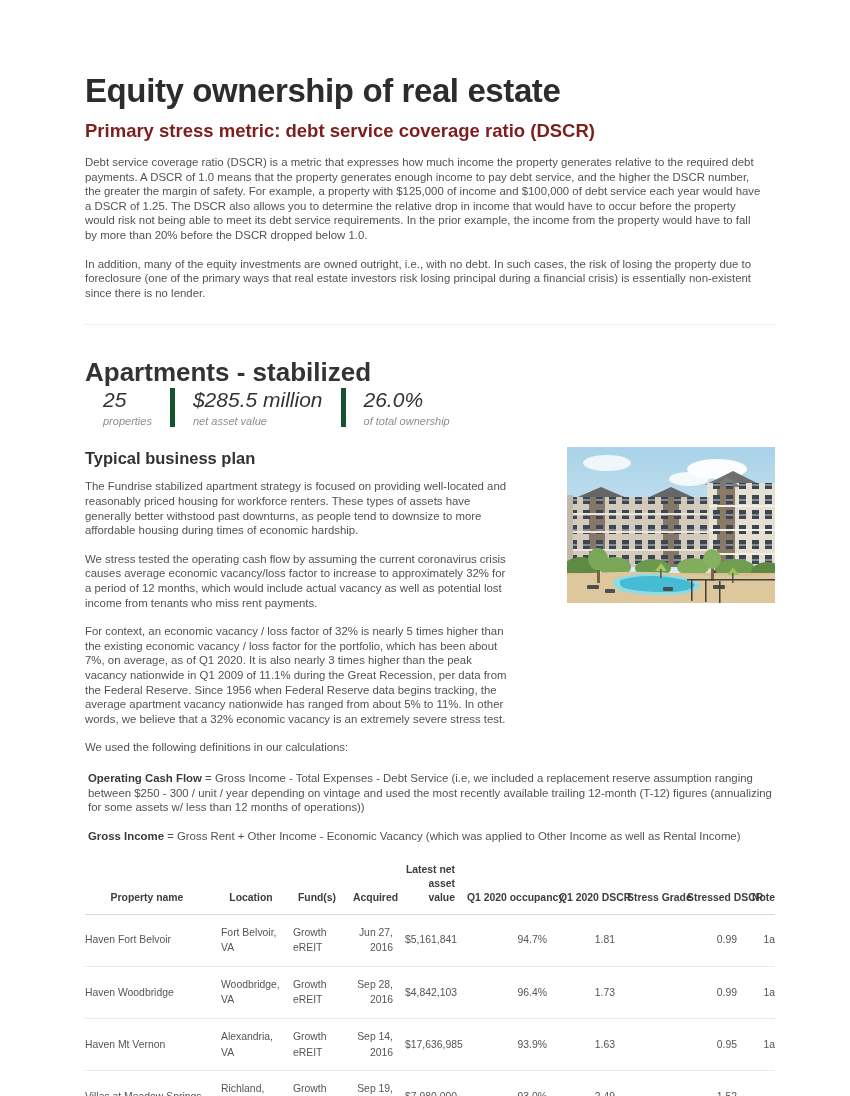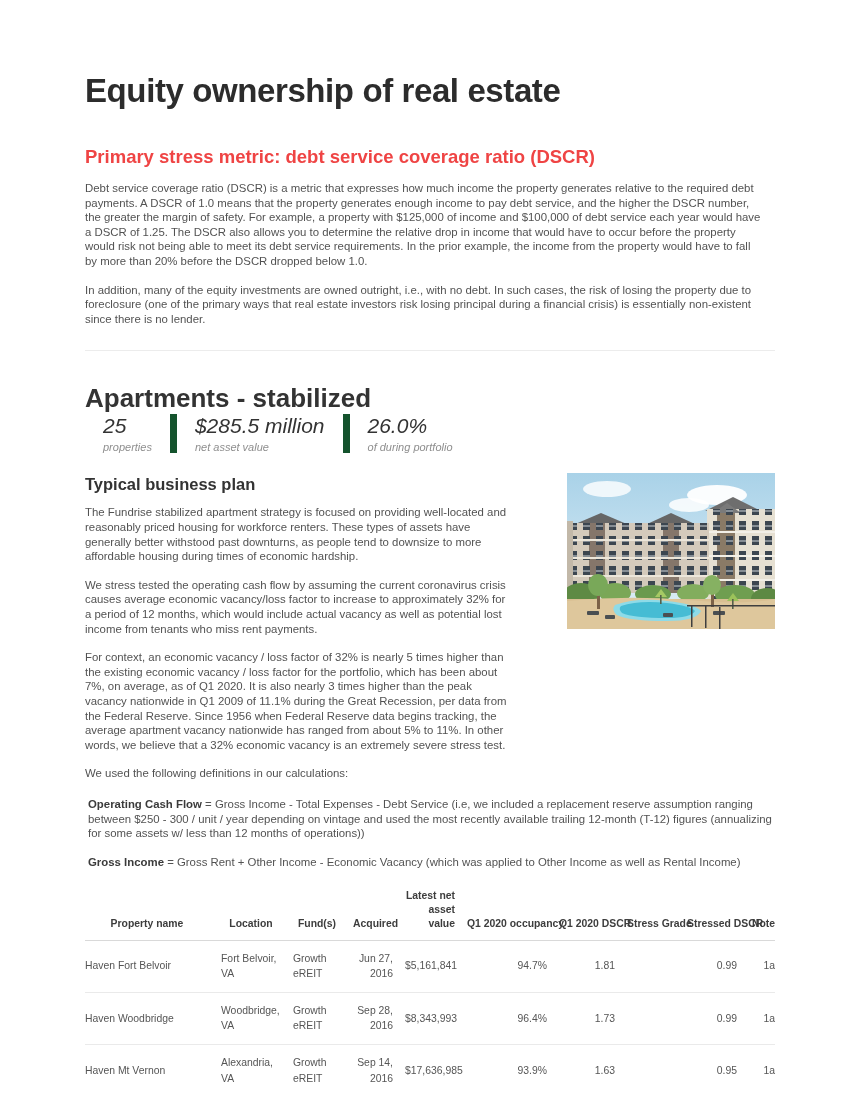--- a/index.html
+++ b/index.html
@@ -6,41 +6,41 @@
   html,body { margin:0; padding:0; background:#ffffff; }
   body {
     font-family: "Liberation Sans", sans-serif;
     color:#4e4e4e;
     width:850px;
   }
   .page { width:850px; min-height:1096px; padding:72px 85px 60px 85px; }
 
   h1[data-name="page-title"] {
     font-size:33px; font-weight:700; color:#2c2c2c;
-    margin:0 0 36px 0; letter-spacing:-0.4px;
+    margin:0 0 10px 0; letter-spacing:-0.4px;
   }
   .h2-small {
-    font-size:18.5px; font-weight:700; color:#ef4444; margin:4px 0 13px 0;
+    font-size:18.5px; font-weight:700; color:#7f1d1d; margin:4px 0 13px 0;
   }
   p.body {
     font-size:11.4px; line-height:14.6px; color:#525252; margin:0 0 14px 0;
     max-width:690px;
   }
   .divider {
     border:none; border-top:1px solid #ececec; margin:24px 0 30px 0; width:690px;
   }
 
   .section-head {
     display:flex; justify-content:space-between; align-items:flex-start;
     width:690px; margin-bottom:20px;flex-direction:column;
   }
   h2.big { font-size:26px; font-weight:700; color:#333333; margin:2px 0 0 0; }
   .stats { display:flex; }
   .stat { padding:0 18px;font-style:italic; }
-  .stat + .stat { border-left:7px solid #14532d; }
+  .stat + .stat { border-left:5px solid #14532d; }
   .stat:last-child { padding-right:0; }
   .stat-value { font-size:21px; color:#333333; line-height:1.15; }
   .stat-label { font-size:11px; color:#8e8e8e; margin-top:3px; }
 
   .two-col { display:flex; width:690px;gap:25px; }
   .col-left { width:452px; }
   .col-right { width:208px; margin-left:30px; flex:none; }
   h3.sub { font-size:16.5px; font-weight:700; color:#333333; margin:2px 0 11px 0; }
   .photo-frame { width:208px; height:156px; overflow:hidden; }
 
@@ -95,21 +95,21 @@
       <div class="stat" data-name="stat-properties">
         <div class="stat-value" data-name="stat-properties-value">25</div>
         <div class="stat-label" data-name="stat-properties-label">properties</div>
       </div>
       <div class="stat" data-name="stat-net-asset-value">
         <div class="stat-value" data-name="stat-net-asset-value-value">$285.5 million</div>
         <div class="stat-label" data-name="stat-net-asset-value-label">net asset value</div>
       </div>
       <div class="stat" data-name="stat-portfolio-share">
         <div class="stat-value" data-name="stat-portfolio-share-value">26.0%</div>
-        <div class="stat-label" data-name="stat-portfolio-share-label">of during portfolio</div>
+        <div class="stat-label" data-name="stat-portfolio-share-label">of total ownership</div>
       </div>
     </div>
   </div>
 
   <div class="two-col" data-name="apartments-body">
     <div class="col-left" data-name="apartments-text-column">
       <h3 class="sub" data-name="business-plan-heading">Typical business plan</h3>
       <p class="body" data-name="business-plan-paragraph">The Fundrise stabilized apartment strategy is focused on providing well-located and reasonably priced housing for workforce renters. These types of assets have generally better withstood past downturns, as people tend to downsize to more affordable housing during times of economic hardship.</p>
 
       <p class="body" data-name="stress-test-paragraph-1">We stress tested the operating cash flow by assuming the current coronavirus crisis causes average economic vacancy/loss factor to increase to approximately 32% for a period of 12 months, which would include actual vacancy as well as potential lost income from tenants who miss rent payments.</p>
@@ -236,21 +236,21 @@
           <td data-name="cell-q1_2020_dscr">1.81</td>
           <td data-name="cell-stress_grade"></td>
           <td data-name="cell-stressed_dscr">0.99</td>
           <td data-name="cell-note">1a</td>
         </tr>
         <tr data-name="table-row">
           <td data-name="cell-property_name">Haven Woodbridge</td>
           <td data-name="cell-location">Woodbridge, VA</td>
           <td data-name="cell-funds">Growth eREIT</td>
           <td data-name="cell-acquired">Sep 28, 2016</td>
-          <td data-name="cell-latest_net_asset_value">$8,343,993</td>
+          <td data-name="cell-latest_net_asset_value">$4,842,103</td>
           <td data-name="cell-q1_2020_occupancy">96.4%</td>
           <td data-name="cell-q1_2020_dscr">1.73</td>
           <td data-name="cell-stress_grade"></td>
           <td data-name="cell-stressed_dscr">0.99</td>
           <td data-name="cell-note">1a</td>
         </tr>
         <tr data-name="table-row">
           <td data-name="cell-property_name">Haven Mt Vernon</td>
           <td data-name="cell-location">Alexandria, VA</td>
           <td data-name="cell-funds">Growth eREIT</td>

